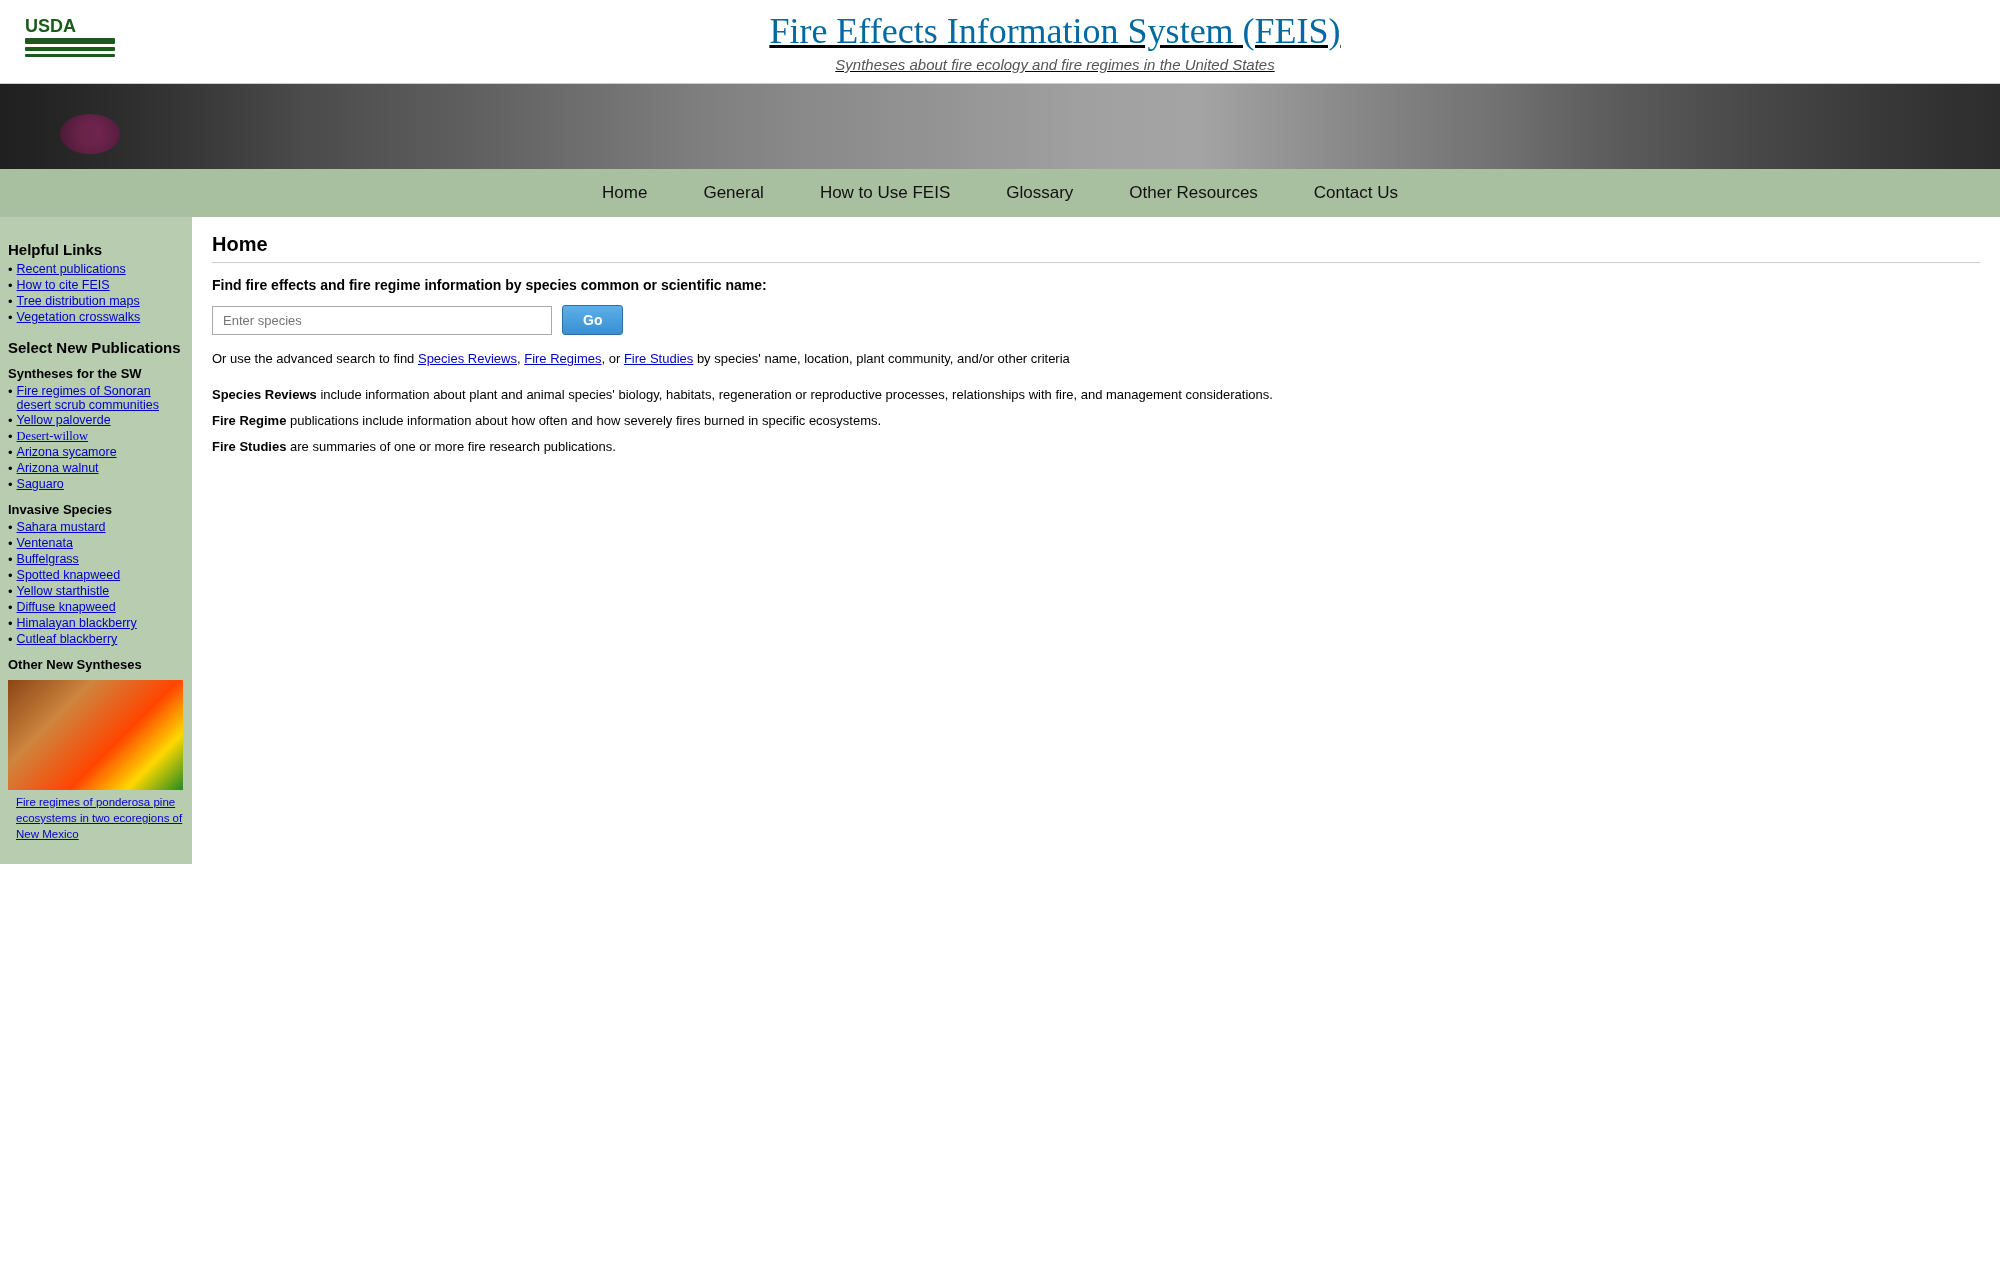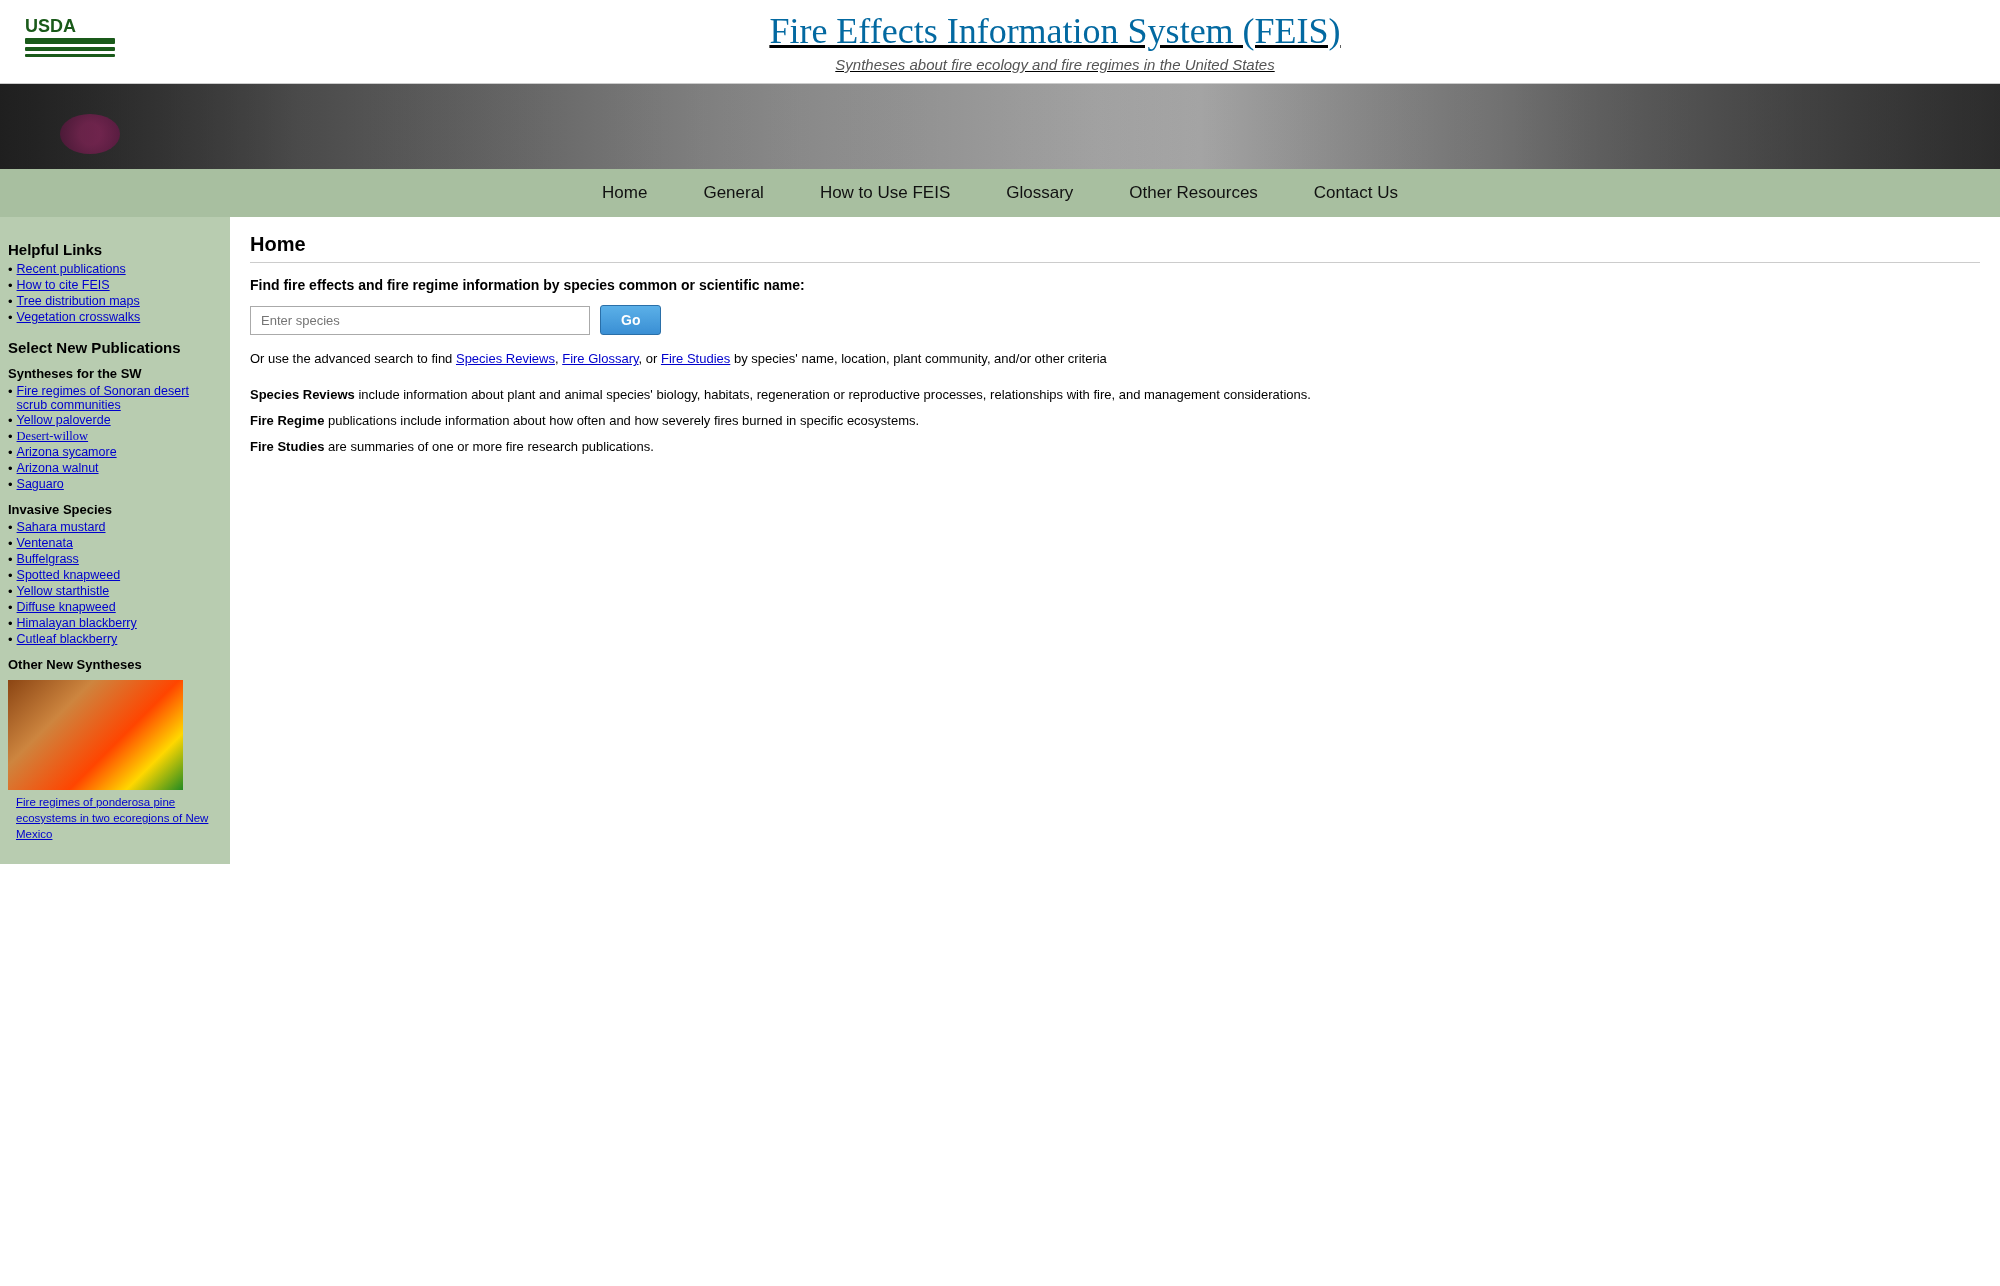--- a/index.html
+++ b/index.html
@@ -78,21 +78,21 @@
     }
 
     
     #layout {
       display: flex;
       min-height: 600px;
     }
 
     
     #sidebar {
-      width: 230px;
+      width: 192px;
       flex-shrink: 0;
       background: #b8ccb0;
       padding: 10px 8px 20px 8px;
     }
     .sidebar-section-title {
       font-size: 15px;
       font-weight: bold;
       color: #000;
       margin-top: 14px;
       margin-bottom: 4px;
@@ -323,21 +323,21 @@
   <div id="main">
     <div id="page-heading">Home</div>
     <div id="find-label">Find fire effects and fire regime information by species common or scientific name:</div>
     <div id="search-row">
       <input id="search-input" type="text" placeholder="Enter species" style="">
       <button id="go-button">Go</button>
     </div>
     <div id="or-text">
       Or use the advanced search to find
       <a class="inline-link">Species Reviews</a>,
-      <a class="inline-link">Fire Glossary</a>, or
+      <a class="inline-link">Fire Regimes</a>, or
       <a class="inline-link">Fire Studies</a>
       by species' name, location, plant community, and/or other criteria
     </div>
     <div id="desc-block">
       <p>
         <strong>Species Reviews</strong> include information about plant and animal species' biology, habitats, regeneration or reproductive processes, relationships with fire, and management considerations.
       </p>
       <p>
         <strong>Fire Regime</strong> publications include information about how often and how severely fires burned in specific ecosystems.
       </p>

